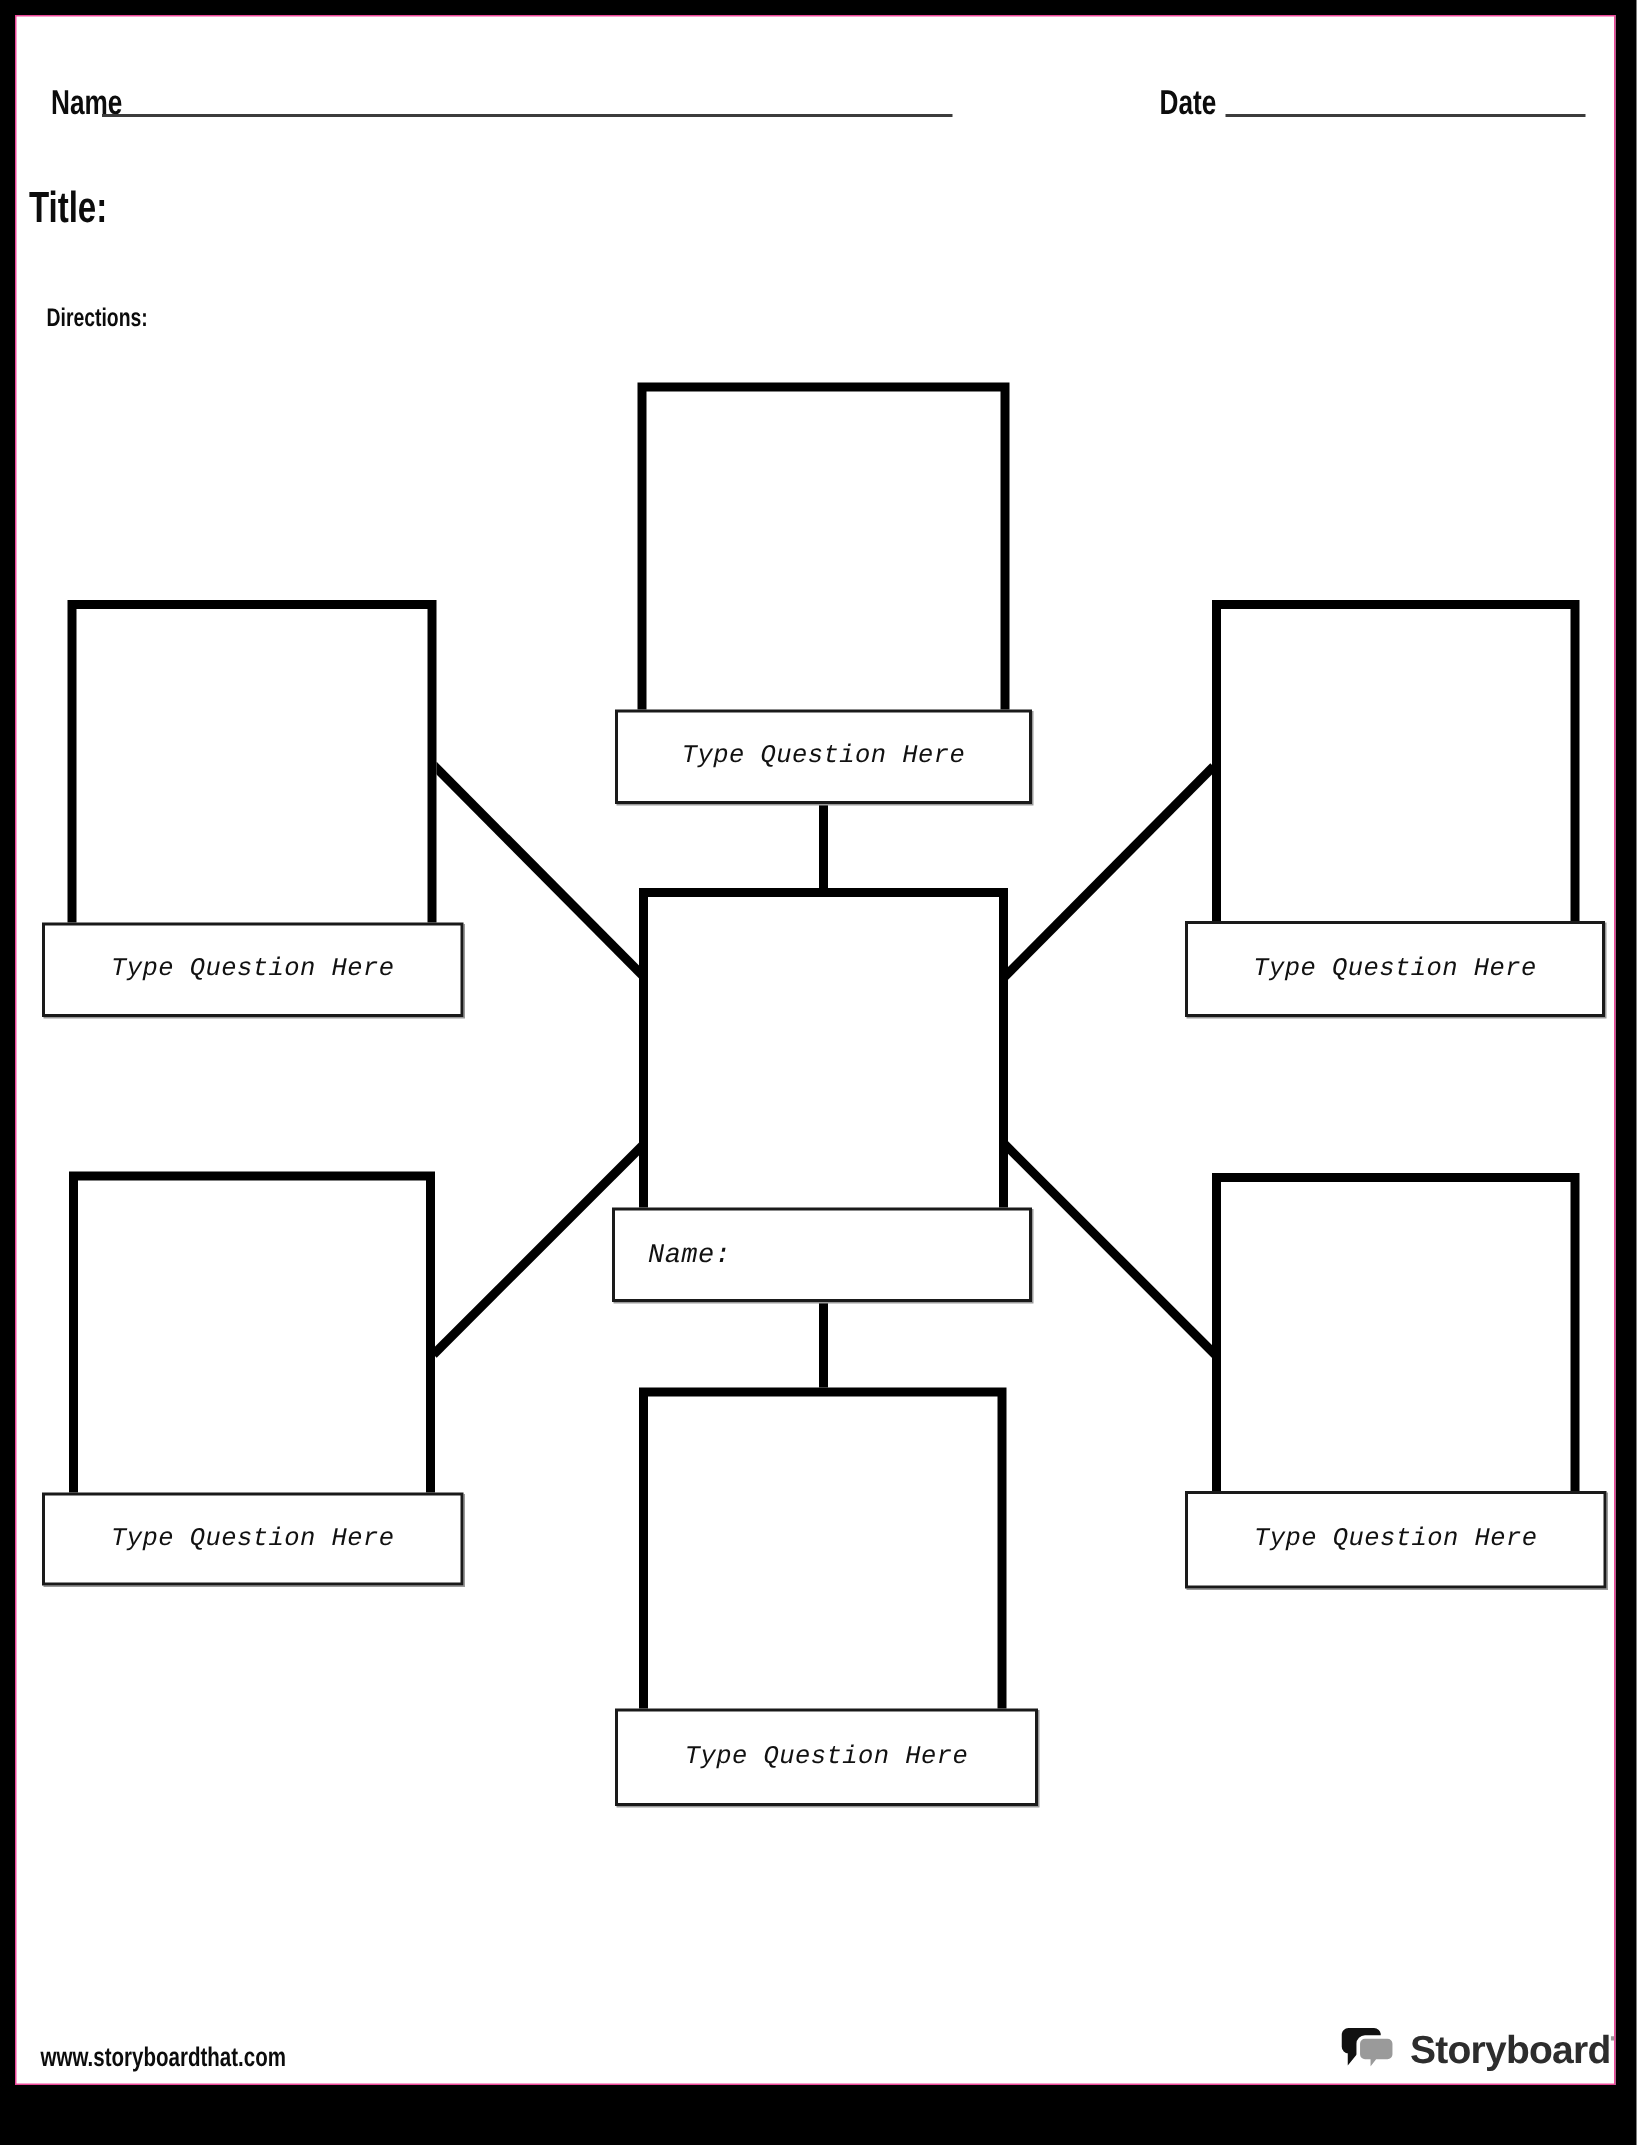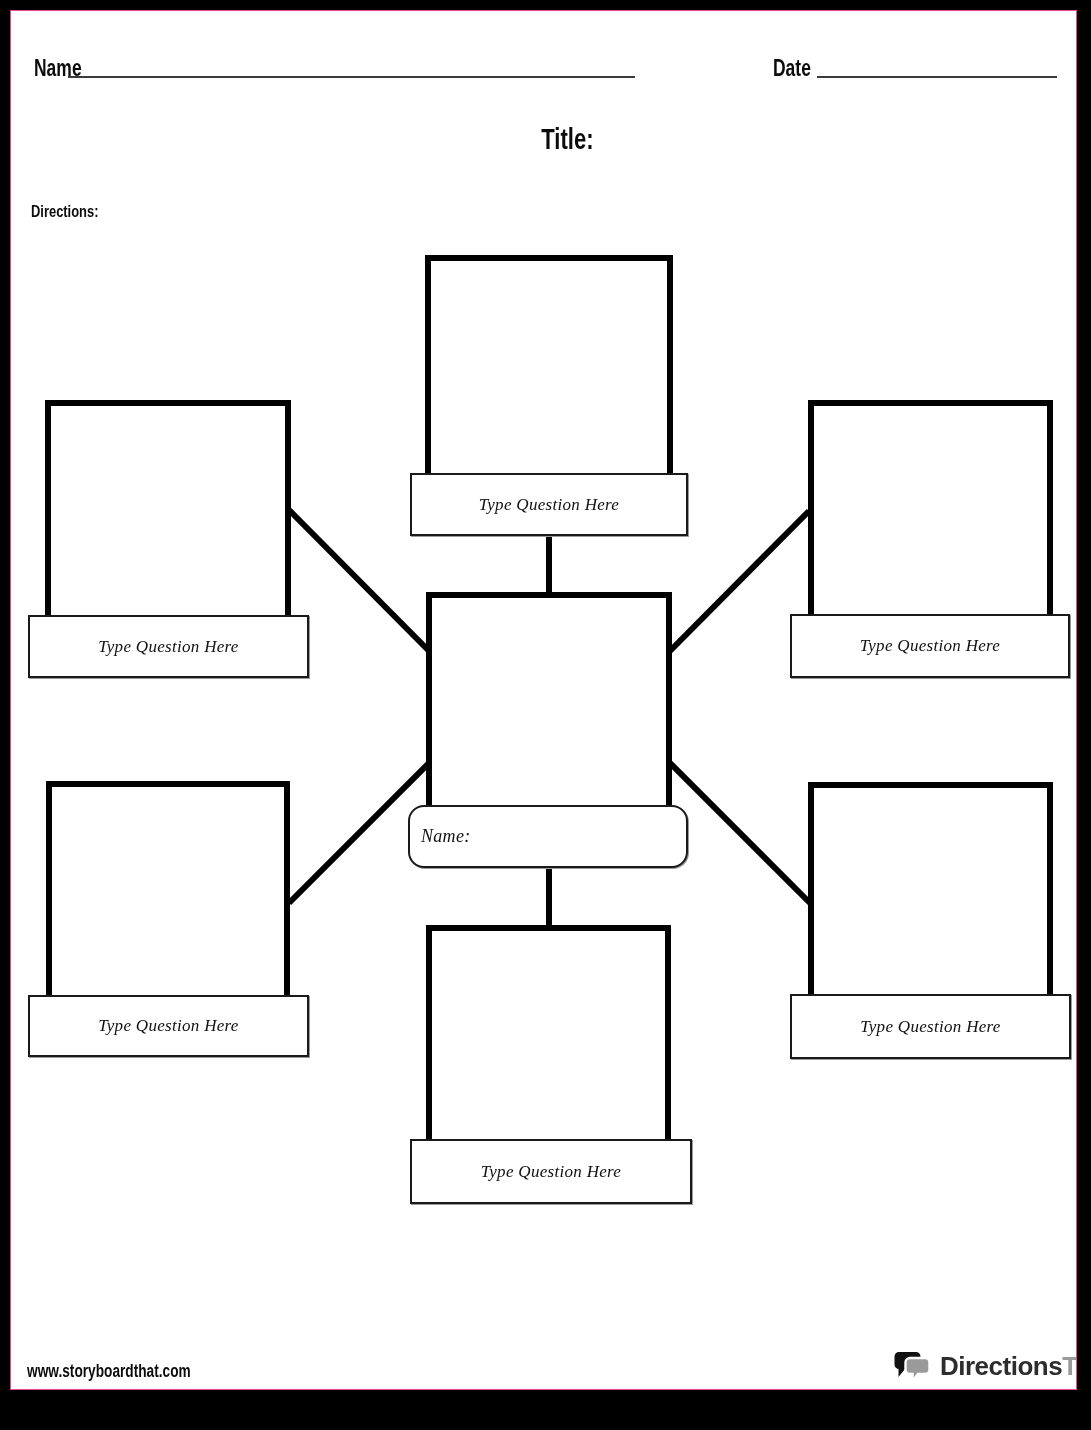--- a/index.html
+++ b/index.html
@@ -25,45 +25,45 @@
     letter-spacing:0px;
     white-space:nowrap;
   }
 
   .name-label { position:absolute; left:23px; top:44px; font-size:23px; }
   .date-label { position:absolute; left:762px; top:44px; font-size:23px; }
   .write-line { position:absolute; height:0; border-bottom:2px solid #3c3c3c; }
   .name-line  { left:57px;  top:65px; width:567px; }
   .date-line  { left:806px; top:65px; width:240px; }
 
-  .title-row { position:absolute; left:0; right:0; top:112px; text-align:center;padding-left:48px; }
+  .title-row { position:absolute; left:0; right:0; top:112px; text-align:left; }
   .title-row .cond { transform-origin:center bottom; font-size:29px; }
 
   .directions { position:absolute; left:20px; top:191px; font-size:17px; }
 
   .connectors { position:absolute; left:0; top:0; }
 
   .bigbox {
     position:absolute;
     background:#fff;
     border:6px solid #000;
   }
   .qbar {
     position:absolute;
     background:#fff;
     border:2px solid #1a1a1a;
     box-shadow:1px 1px 0 #9a9a9a;
     display:flex; align-items:center; justify-content:center;
-    font-family:Liberation Serif, serif;
+    font-family:Liberation Mono, monospace;
     font-style:italic;
     font-size:17px;
     color:#111;
     letter-spacing:0.3px;
   }
-  .qbar.left-align { justify-content:flex-start; padding-left:11px; font-size:18px;border-radius:16px; }
+  .qbar.left-align { justify-content:flex-start; padding-left:22px; font-size:18px; }
 
   .website { position:absolute; left:16px; top:1350px; font-size:18px; }
 
   .logo { position:absolute; left:880px; top:1334px; height:42px; display:flex; align-items:center; gap:7px; }
   .logo-text { font-size:26px; font-weight:700; letter-spacing:-0.5px; white-space:nowrap; }
   .logo-text .dark { color:#2d2d2d; }
   .logo-text .gray { color:#9a9a9a; }
 </style>
 </head>
 <body>
@@ -121,16 +121,16 @@
     <span>Type Question Here</span>
   </div>
 
   <span class="cond website">www.storyboardthat.com</span>
 
   <div class="logo">
     <svg width="42" height="42" viewBox="0 0 42 42">
       <path d="M8 7 h17 a4.5 4.5 0 0 1 4.5 4.5 v8 a4.5 4.5 0 0 1 -4.5 4.5 h-11 l-6.5 8 v-8 h0.5 a4.5 4.5 0 0 1 -4.5 -4.5 v-8 A4.5 4.5 0 0 1 8 7 z" fill="#111111"></path>
       <path d="M19 13 h15 a4.5 4.5 0 0 1 4.5 4.5 v7 a4.5 4.5 0 0 1 -4.5 4.5 h-7 l-5.5 7 v-7 h-2.5 a4.5 4.5 0 0 1 -4.5 -4.5 v-7 A4.5 4.5 0 0 1 19 13 z" fill="#9a9a9a" stroke="#ffffff" stroke-width="2.4"></path>
     </svg>
-    <span class="logo-text"><span class="dark">Directions</span><span class="gray">That</span></span>
+    <span class="logo-text"><span class="dark">Storyboard</span><span class="gray">That</span></span>
   </div>
 
 </div>
 
 </body></html>

